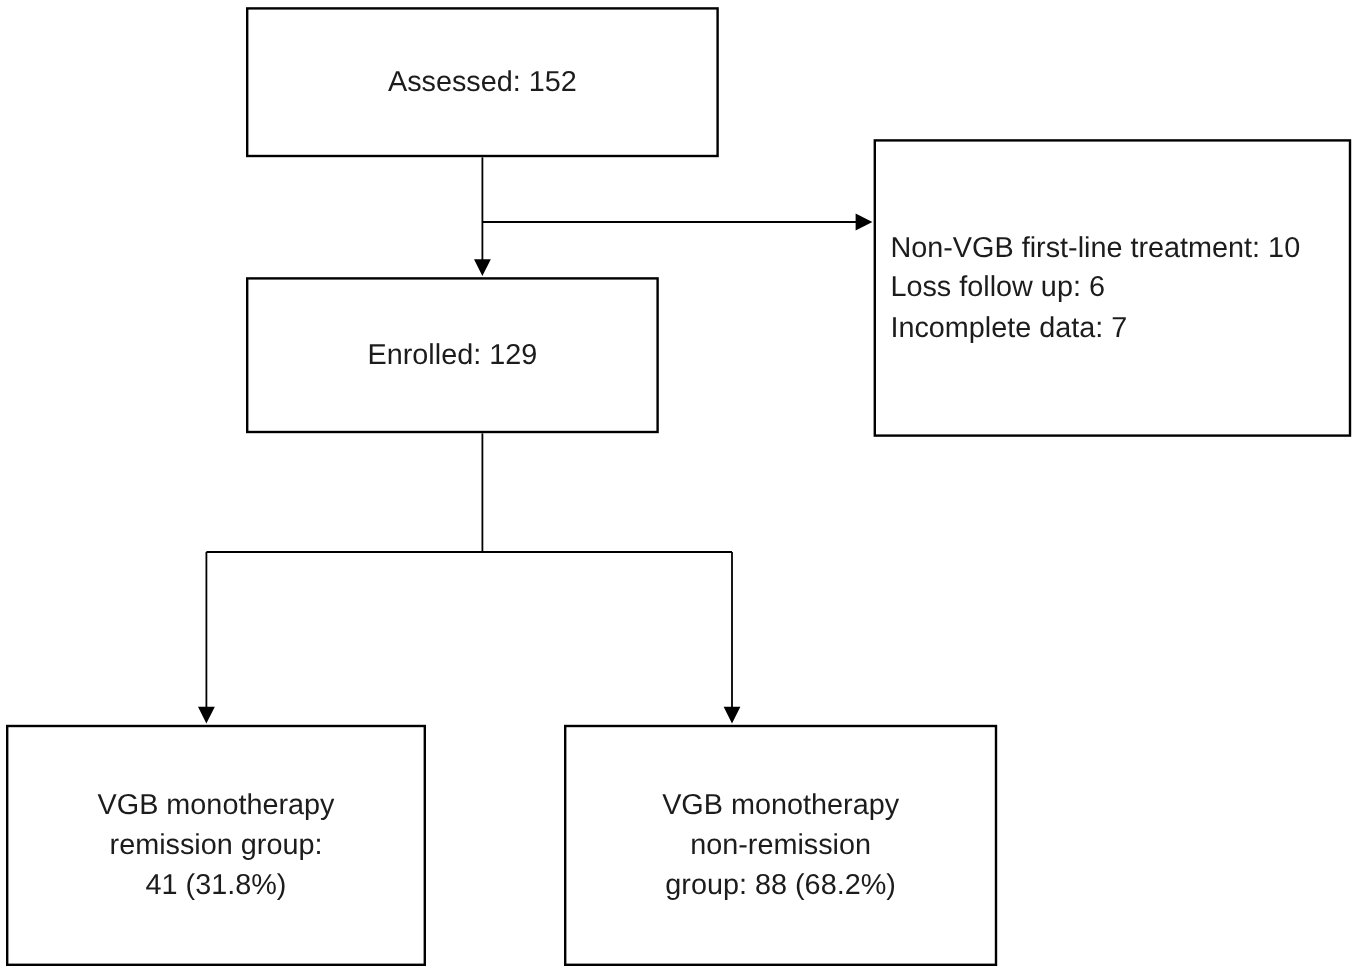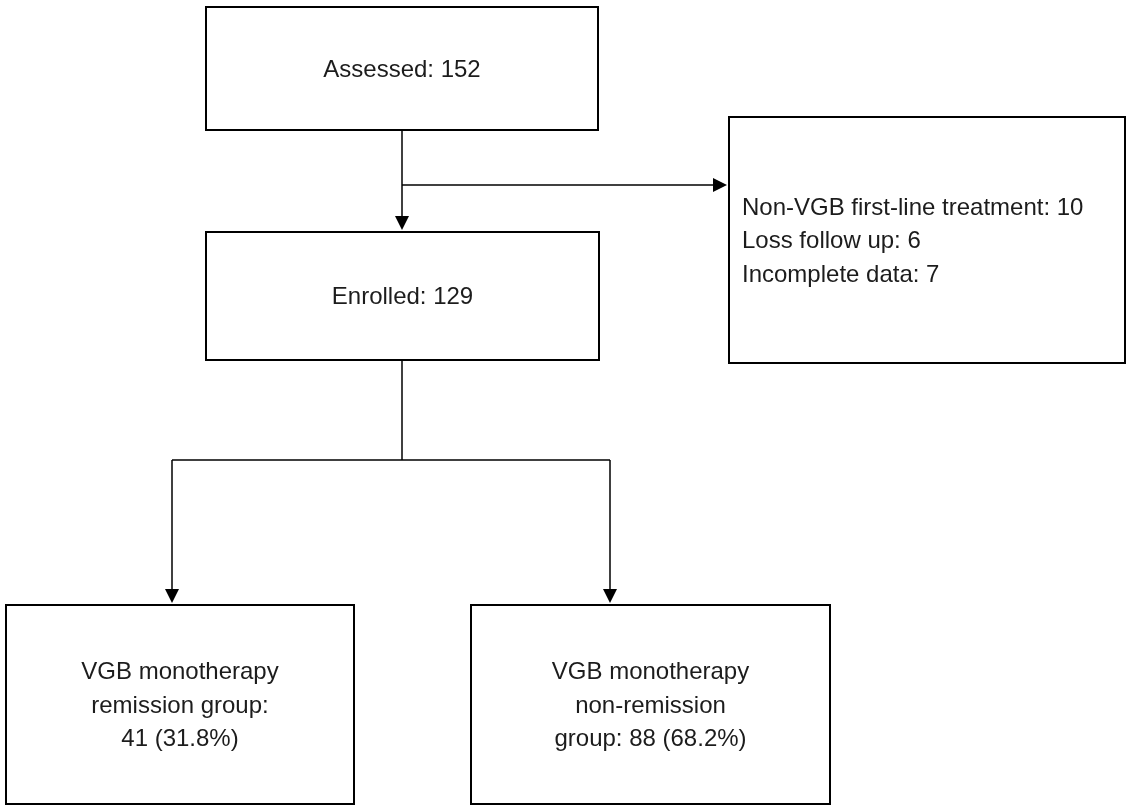--- a/index.html
+++ b/index.html
@@ -40,21 +40,21 @@
     align-items: center;
     justify-content: center;
     font-size: 24px;
     line-height: 1.4;
   }
   .node-label {
     white-space: pre-line;
     text-align: center;
   }
   .node.assessed   { left: 205px; top: 6px;   width: 394px; height: 125px; }
-  .node.enrolled   { left: 205px; top: 231px; width: 395px; height: 130px; }
+  .node.enrolled   { left: 205px; top: 231px; width: 344px; height: 130px; }
   .node.excluded   { left: 728px; top: 116px; width: 398px; height: 248px;
                      justify-content: flex-start; padding-left: 12px; padding-right: 4px; }
   .node.excluded .node-label { text-align: left; }
   .node.remission      { left: 5px;   top: 604px; width: 350px; height: 201px; }
   .node.non-remission  { left: 470px; top: 604px; width: 361px; height: 201px; }
 </style>
 </head>
 <body>
 
 <div class="canvas">

